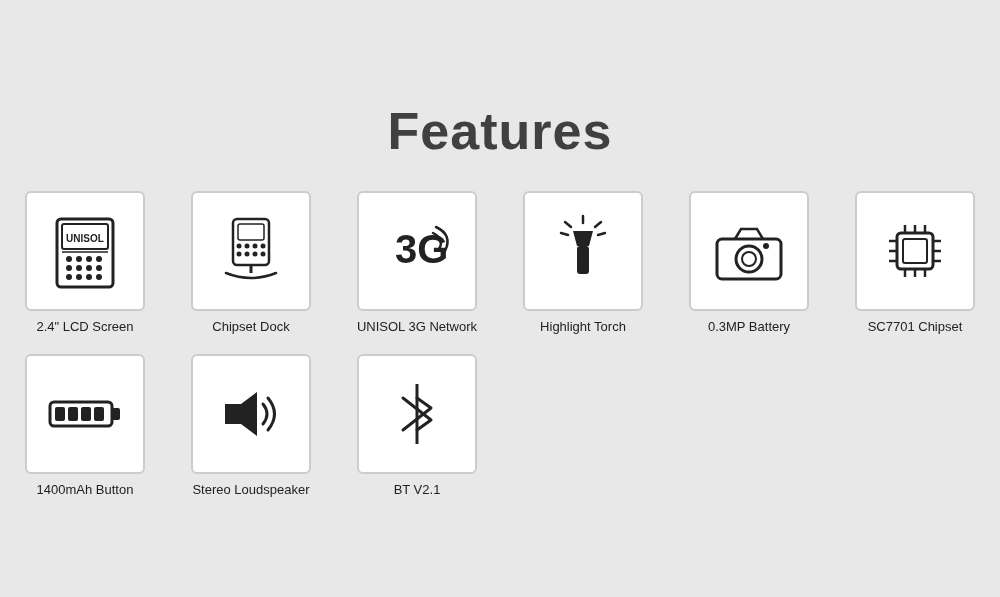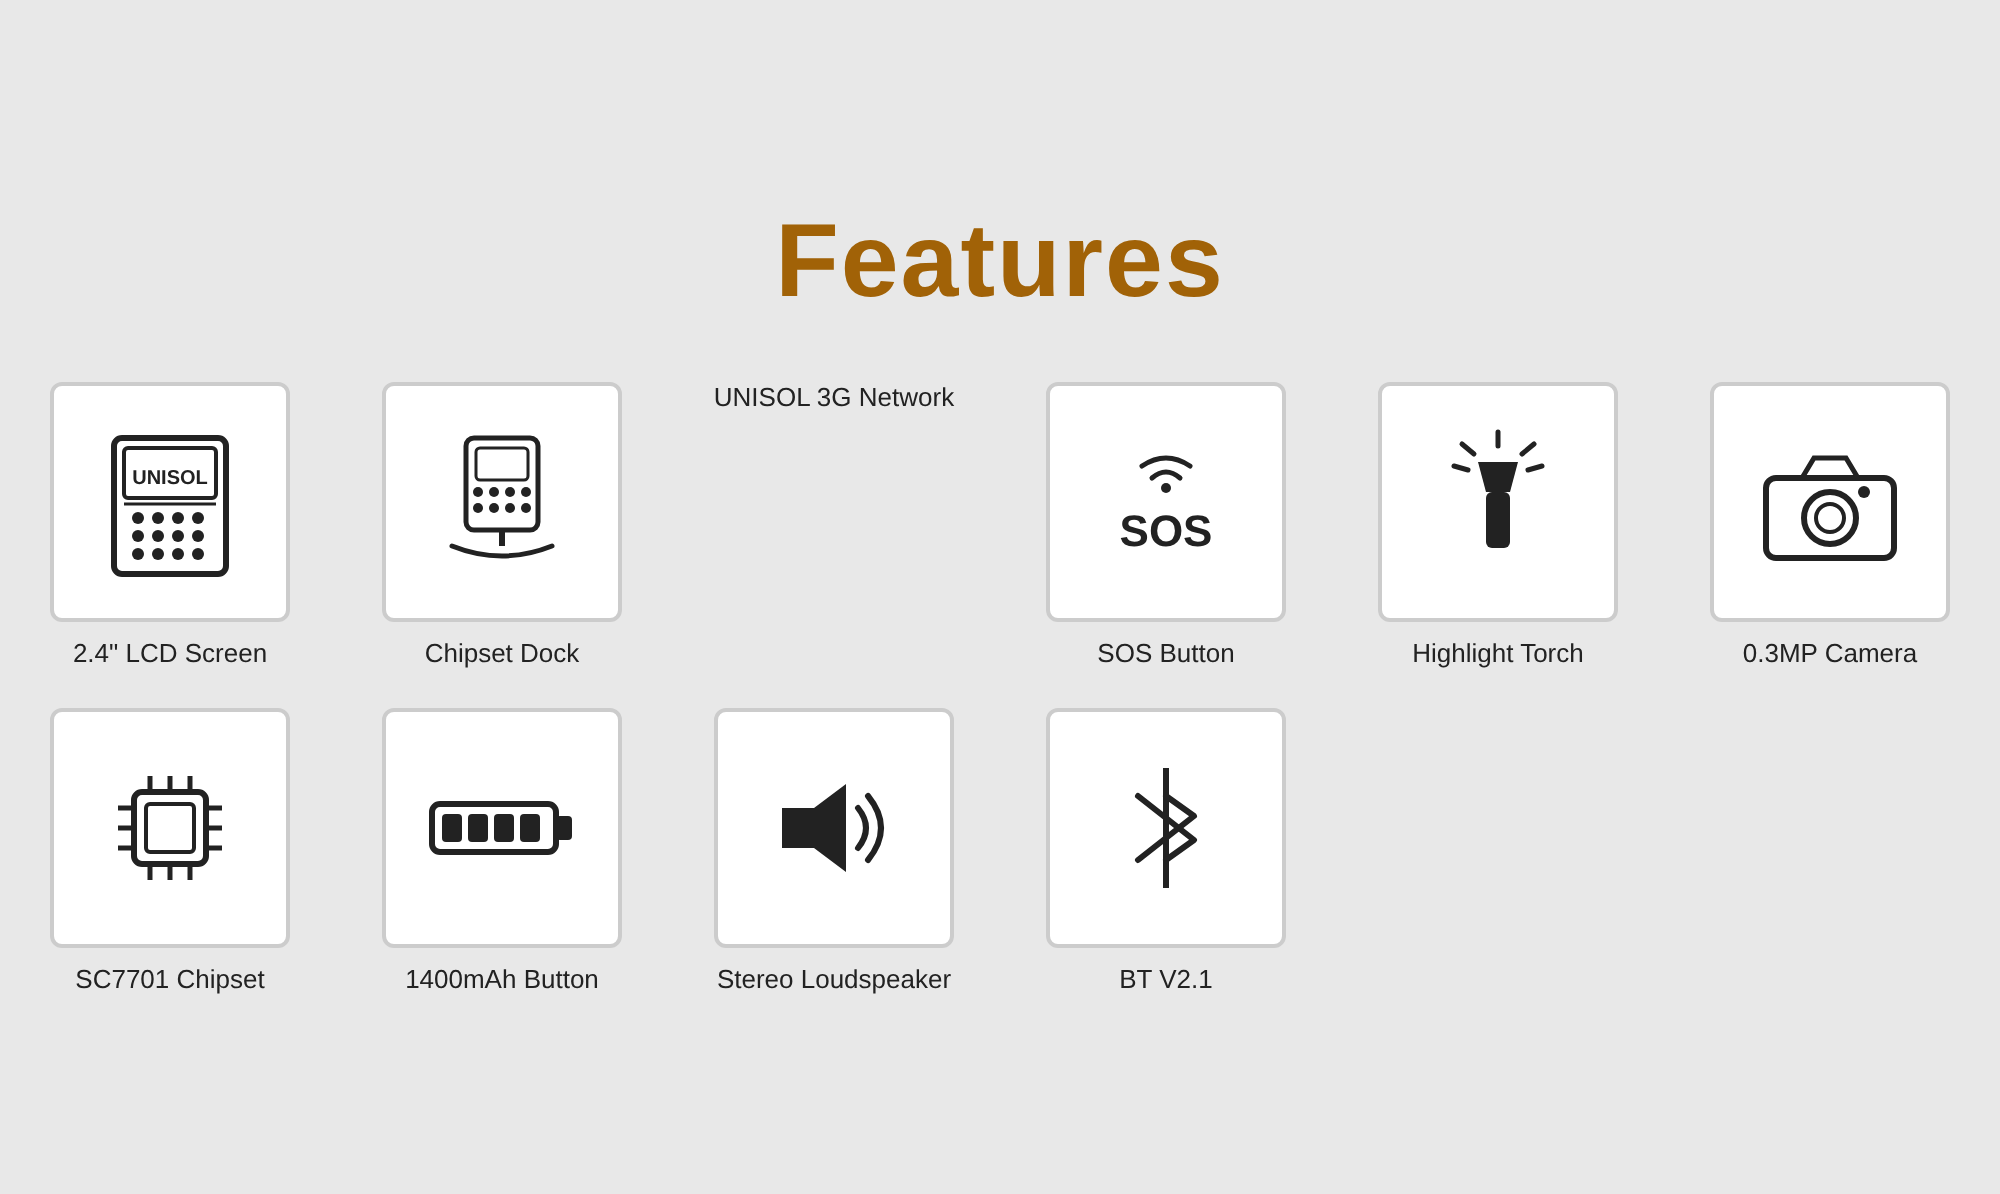--- a/index.html
+++ b/index.html
@@ -9,21 +9,21 @@
       width: 1000px;
       height: 597px;
       display: flex;
       flex-direction: column;
       align-items: center;
       justify-content: center;
     }
     .page-title {
       font-size: 52px;
       font-weight: bold;
-      color: #a16207;
+      color: #404040;
       margin-bottom: 30px;
       letter-spacing: 1px;
     }
     .grid {
       display: grid;
       grid-template-columns: repeat(6, 140px);
       grid-template-rows: repeat(2, auto);
       gap: 20px 26px;
       justify-content: center;
     }
@@ -103,35 +103,31 @@
         <circle cx="52" cy="43" r="2.5" fill="#222"></circle>
 
         <path d="M15 62 Q40 72 65 62" fill="none" stroke="#222" stroke-width="2.5" stroke-linecap="round"></path>
         <line x1="40" y1="54" x2="40" y2="62" stroke="#222" stroke-width="3"></line>
       </svg>
     </div>
     <span class="feature-label">Chipset Dock</span>
   </div>
 
   <div class="feature-item">
+    <div class="icon-box">
+      <svg viewBox="0 0 80 80">
+        <text x="18" y="52" font-size="40" font-weight="bold" fill="#222">3G</text>
+
+        <path d="M56 22 Q68 28 62 38" fill="none" stroke="#222" stroke-width="2.5" stroke-linecap="round"></path>
+        <path d="M59 16 Q76 24 68 40" fill="none" stroke="#222" stroke-width="2.5" stroke-linecap="round"></path>
+      </svg>
+    </div>
     <span class="feature-label">UNISOL 3G Network</span>
   </div>
 
-  <div class="feature-item">
-    <div class="icon-box">
-      <svg viewBox="0 0 80 80">
-
-        <path d="M28 22 Q40 14 52 22" fill="none" stroke="#222" stroke-width="2.5" stroke-linecap="round"></path>
-        <path d="M33 28 Q40 22 47 28" fill="none" stroke="#222" stroke-width="2.5" stroke-linecap="round"></path>
-        <circle cx="40" cy="33" r="2.5" fill="#222"></circle>
-        <text x="40" y="62" text-anchor="middle" font-size="22" font-weight="bold" fill="#222">SOS</text>
-      </svg>
-    </div>
-    <span class="feature-label">SOS Button</span>
-  </div>
 
   <div class="feature-item">
     <div class="icon-box">
       <svg viewBox="0 0 80 80">
 
         <rect x="34" y="35" width="12" height="28" rx="3" fill="#222"></rect>
         <polygon points="30,20 50,20 46,35 34,35" fill="#222"></polygon>
 
         <line x1="40" y1="12" x2="40" y2="5" stroke="#222" stroke-width="2.5" stroke-linecap="round"></line>
         <line x1="52" y1="16" x2="58" y2="11" stroke="#222" stroke-width="2.5" stroke-linecap="round"></line>
@@ -146,21 +142,21 @@
   <div class="feature-item">
     <div class="icon-box">
       <svg viewBox="0 0 80 80">
         <rect x="8" y="28" width="64" height="40" rx="5" fill="none" stroke="#222" stroke-width="3"></rect>
         <path d="M26 28 l6-10 16 0 6 10" fill="none" stroke="#222" stroke-width="2.5"></path>
         <circle cx="40" cy="48" r="13" fill="none" stroke="#222" stroke-width="3"></circle>
         <circle cx="40" cy="48" r="7" fill="none" stroke="#222" stroke-width="2"></circle>
         <circle cx="57" cy="35" r="3" fill="#222"></circle>
       </svg>
     </div>
-    <span class="feature-label">0.3MP Camera</span>
+    <span class="feature-label">0.3MP Battery</span>
   </div>
 
   <div class="feature-item">
     <div class="icon-box">
       <svg viewBox="0 0 80 80">
         <rect x="22" y="22" width="36" height="36" rx="4" fill="none" stroke="#222" stroke-width="3"></rect>
         <rect x="28" y="28" width="24" height="24" rx="2" fill="none" stroke="#222" stroke-width="2"></rect>
 
         <line x1="30" y1="22" x2="30" y2="14" stroke="#222" stroke-width="2.5"></line>
         <line x1="40" y1="22" x2="40" y2="14" stroke="#222" stroke-width="2.5"></line>

